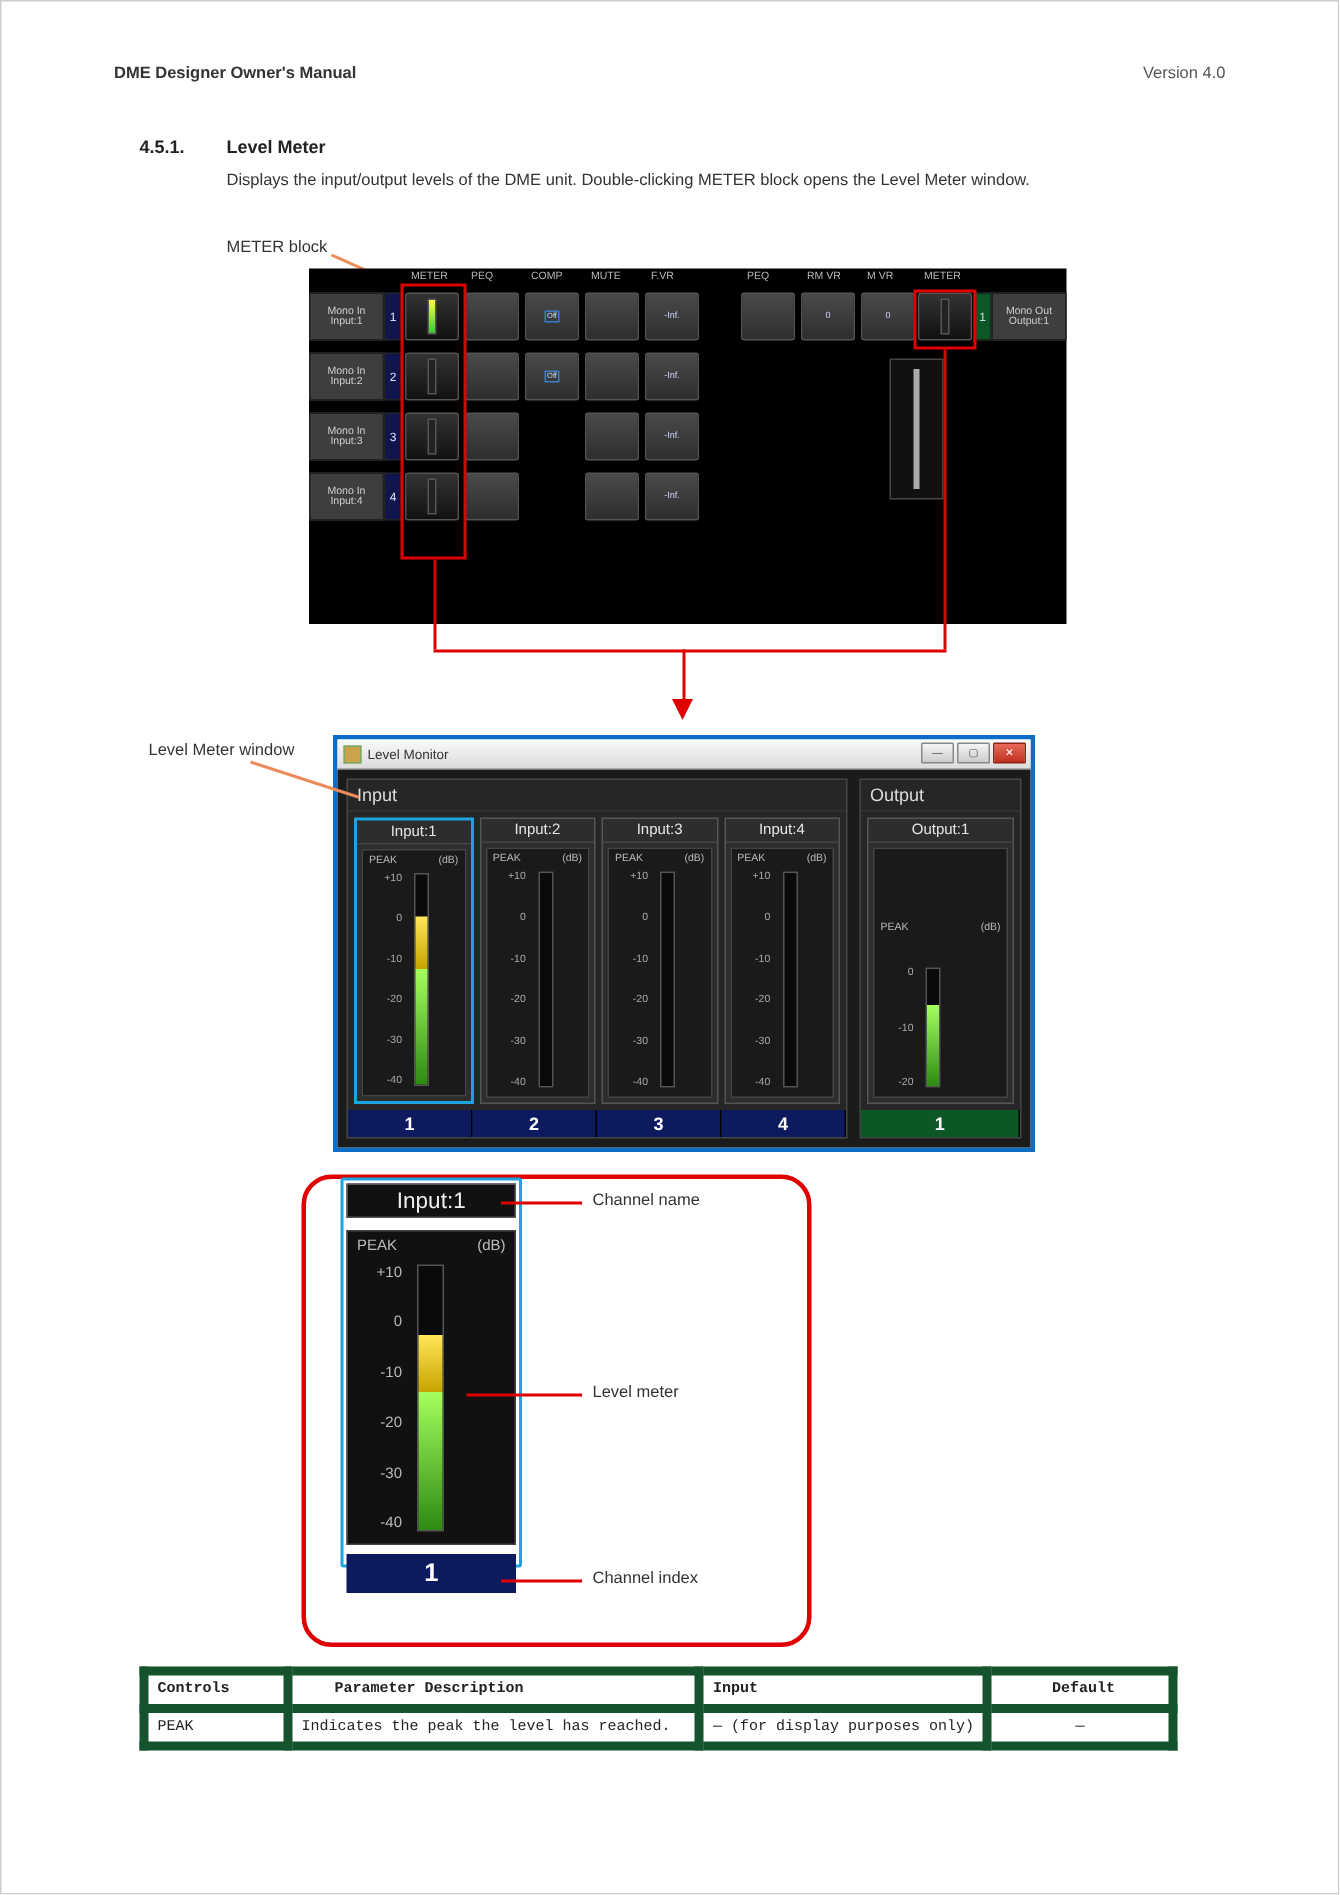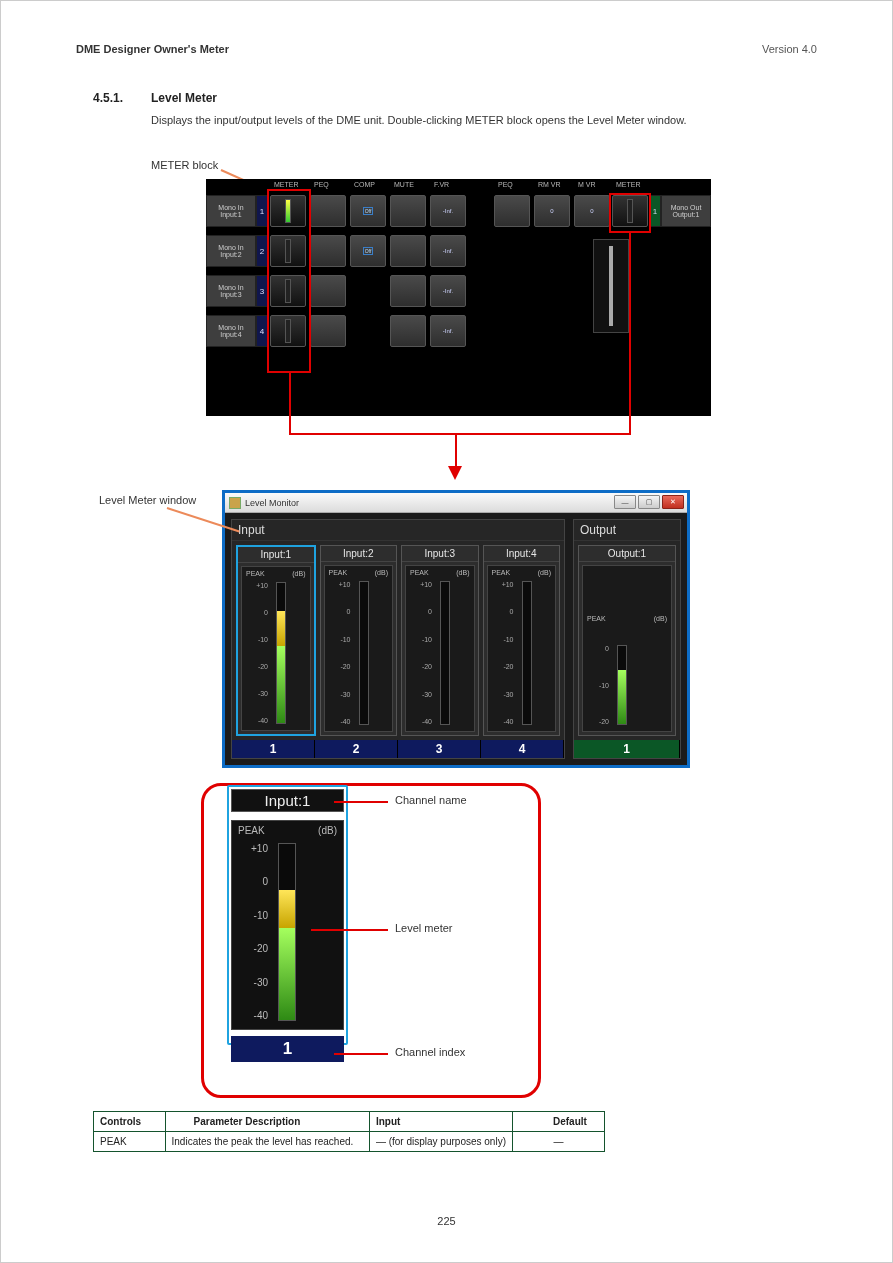--- a/index.html
+++ b/index.html
@@ -71,34 +71,34 @@
   .zs-scale{position:absolute;left:8px;top:22px;bottom:8px;width:28px;display:flex;flex-direction:column;justify-content:space-between;font-size:10px;color:#bbb;text-align:right;}
   .zs-bar{position:absolute;left:46px;top:22px;bottom:8px;width:18px;background:#0a0a0a;border:1px solid #555;}
   .zs-num{margin-top:6px;background:#0e1a5e;color:#fff;font-weight:bold;text-align:center;font-size:17px;padding:3px 0;}
   .zoom-sel{position:absolute;top:784px;left:226px;width:121px;height:260px;border:2px solid #1fa3e0;border-radius:2px;pointer-events:none;}
 
   .leader{position:absolute;height:2px;background:#e00000;}
   .leader-label{position:absolute;font-size:11px;color:#333;}
 
   
   .btable{position:absolute;top:1110px;left:92px;right:92px;border-collapse:collapse;font-size:10px;}
-  .btable th,.btable td{border:1px solid #14532d;padding:4px 6px;vertical-align:top;text-align:left;}
+  .btable th,.btable td{border:6px solid #14532d;padding:4px 6px;vertical-align:top;text-align:left;font-family:Liberation Mono, monospace;}
   .btable th{font-weight:bold;background:#fff;}
   .btable td.center{text-align:center;}
 
   .footer-page{position:absolute;bottom:35px;left:0;right:0;text-align:center;font-size:11px;color:#333;}
 
   .ann-line{position:absolute;background:#ec8a5a;height:2px;transform-origin:left;}
 </style>
 </head>
 <body>
 
 <div class="page">
   <div class="header-row">
-    <span class="pagehead-title">DME Designer Owner's Meter</span>
+    <span class="pagehead-title">DME Designer Owner's Manual</span>
     <span class="pagehead-version">Version 4.0</span>
   </div>
 
   <div class="section-title">
     <span class="index">4.5.1.</span><span>Level Meter</span>
   </div>
   <div class="section-desc">Displays the input/output levels of the DME unit. Double-clicking METER block opens the Level Meter window.</div>
 
   <div class="ann-line" style="top:168px;left:220px;width:115px;transform:rotate(24deg);"></div>
   <div class="leader-label" style="top:158px;left:150px;">METER block</div>
@@ -375,14 +375,13 @@
     </tr>
     <tr>
       <td>PEAK</td>
       <td>Indicates the peak the level has reached.</td>
       <td class="center">— (for display purposes only)</td>
       <td class="center">—</td>
     </tr>
   </tbody>
     </table>
 
-  <div class="footer-page">225</div>
 </div>
 
 </body></html>

